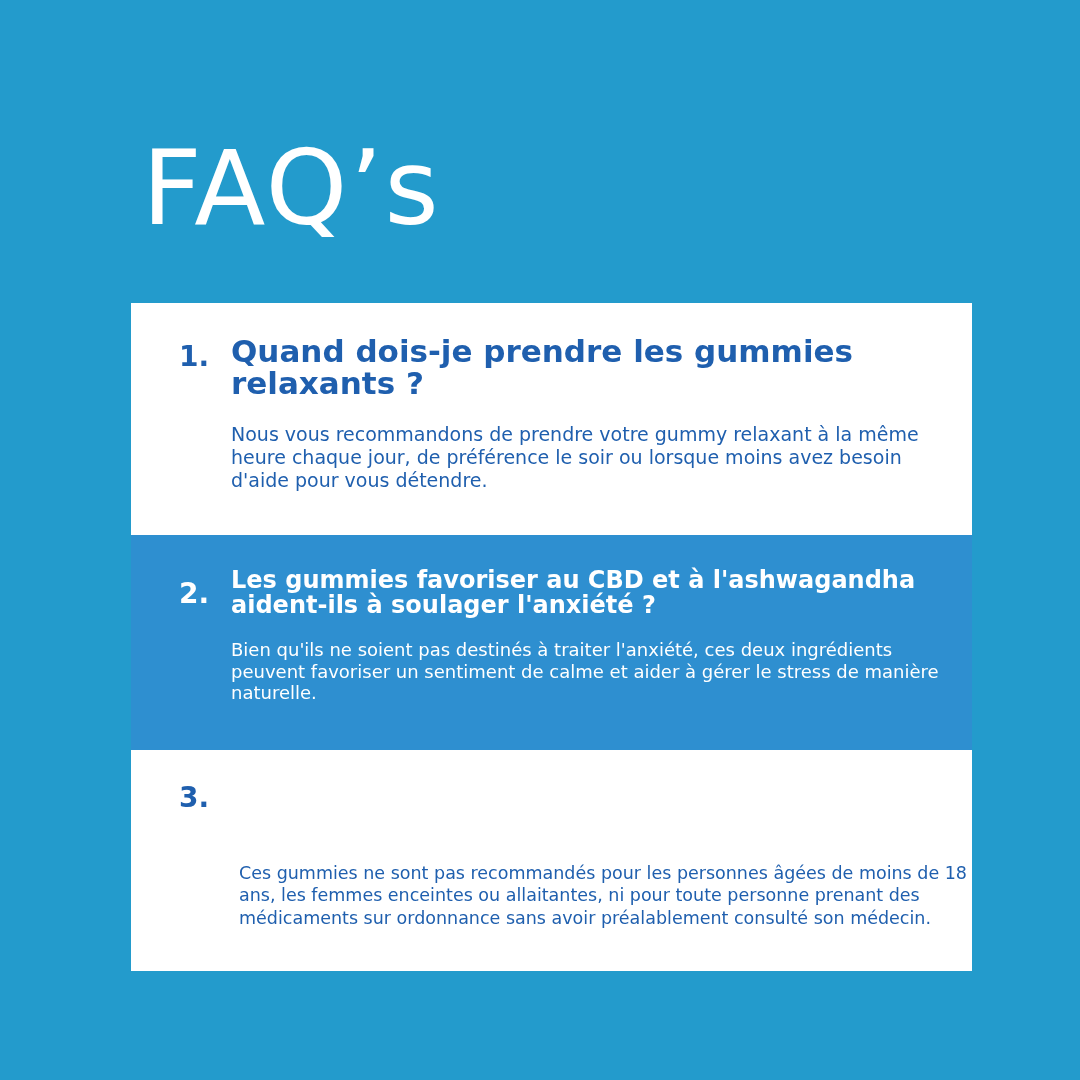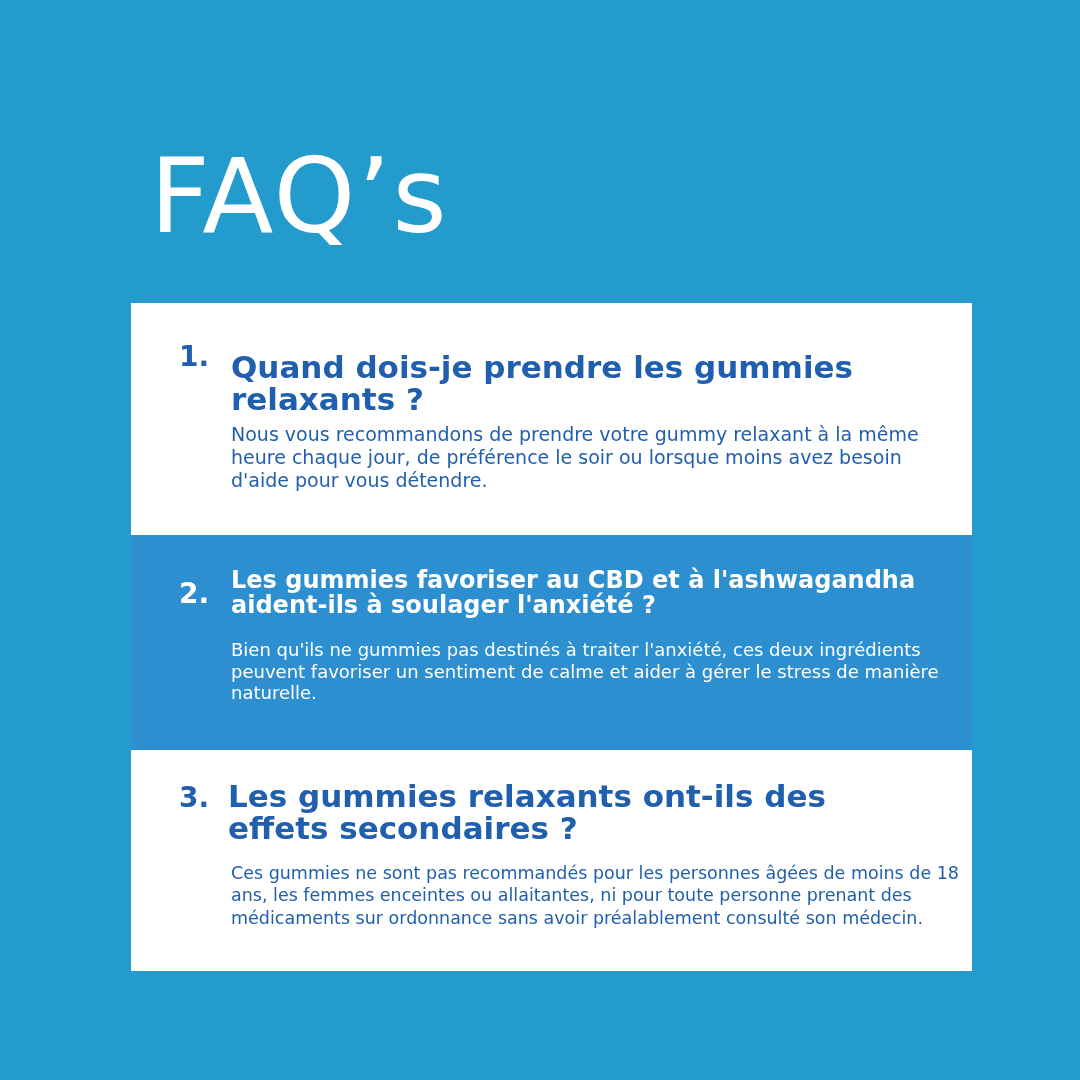--- a/index.html
+++ b/index.html
@@ -12,21 +12,21 @@
     }
     .title {
       position: absolute;
       left: 134px; top: 128px;
       color: #ffffff;
       font-family: "DejaVu Sans", sans-serif;
       font-weight: normal;
       font-size: 104px;
       letter-spacing: 2px;
       line-height: 1;
-      margin: 16px;
+      margin: 8px;
     }
     .panel {
       position: absolute;
       left: 131px;
       width: 841px;
       box-sizing: border-box;
     }
     .panel.white { background: #ffffff; }
     .panel.blue { background: #2e8fd0; }
     #faq-1 { top: 303px; height: 232px; }
@@ -46,45 +46,44 @@
     }
     .a {
       position: absolute;
       line-height: 1.2;
       margin: 0;
     }
     .white .num, .white .q, .white .a { color: #1f5fae; }
     .blue .num, .blue .q, .blue .a { color: #ffffff; }
 
     #faq-1 .num { left: 48px; top: 40px; }
-    #faq-1 .q { left: 100px; top: 48px; width: 690px; font-size: 31px; }
+    #faq-1 .q { left: 100px; top: 32px; width: 690px; font-size: 31px; }
     #faq-1 .a { left: 100px; top: 120px; width: 700px; font-size: 19px; font-weight: normal; }
 
     #faq-2 .num { left: 48px; top: 45px; }
     #faq-2 .q { left: 100px; top: 33px; width: 720px; font-size: 24px; }
     #faq-2 .a { left: 100px; top: 104px; width: 720px; font-size: 18px; }
 
     #faq-3 .num { left: 48px; top: 34px; }
     #faq-3 .q { left: 97px; top: 30px; width: 700px; font-size: 31px; }
-    #faq-3 .a { left: 100px; top: 112px; width: 730px; font-size: 17.5px; line-height: 1.28; }
+    #faq-3 .a { left: 108px; top: 112px; width: 730px; font-size: 17.5px; line-height: 1.28; }
   </style>
 </head>
 <body>
 
 <h1 class="title">FAQ’s</h1>
 
 <section class="panel white" id="faq-1">
   <span class="num">1.</span>
   <h2 class="q">Quand dois-je prendre les gummies relaxants ?</h2>
   <p class="a">Nous vous recommandons de prendre votre gummy relaxant à la même heure chaque jour, de préférence le soir ou lorsque moins avez besoin d'aide pour vous détendre.</p>
 </section>
 
 <section class="panel blue" id="faq-2">
   <span class="num">2.</span>
   <h2 class="q">Les gummies favoriser au CBD et à l'ashwagandha aident-ils à soulager l'anxiété ?</h2>
-  <p class="a">Bien qu'ils ne gummies pas destinés à traiter l'anxiété, ces deux ingrédients peuvent favoriser un sentiment de calme et aider à gérer le stress de manière naturelle.</p>
+  <p class="a">Bien qu'ils ne soient pas destinés à traiter l'anxiété, ces deux ingrédients peuvent favoriser un sentiment de calme et aider à gérer le stress de manière naturelle.</p>
 </section>
 
 <section class="panel white" id="faq-3">
   <span class="num">3.</span>
-  <h2 class="q">Les gummies relaxants ont-ils des effets secondaires ?</h2>
   <p class="a">Ces gummies ne sont pas recommandés pour les personnes âgées de moins de 18 ans, les femmes enceintes ou allaitantes, ni pour toute personne prenant des médicaments sur ordonnance sans avoir préalablement consulté son médecin.</p>
 </section>
 
 </body></html>

